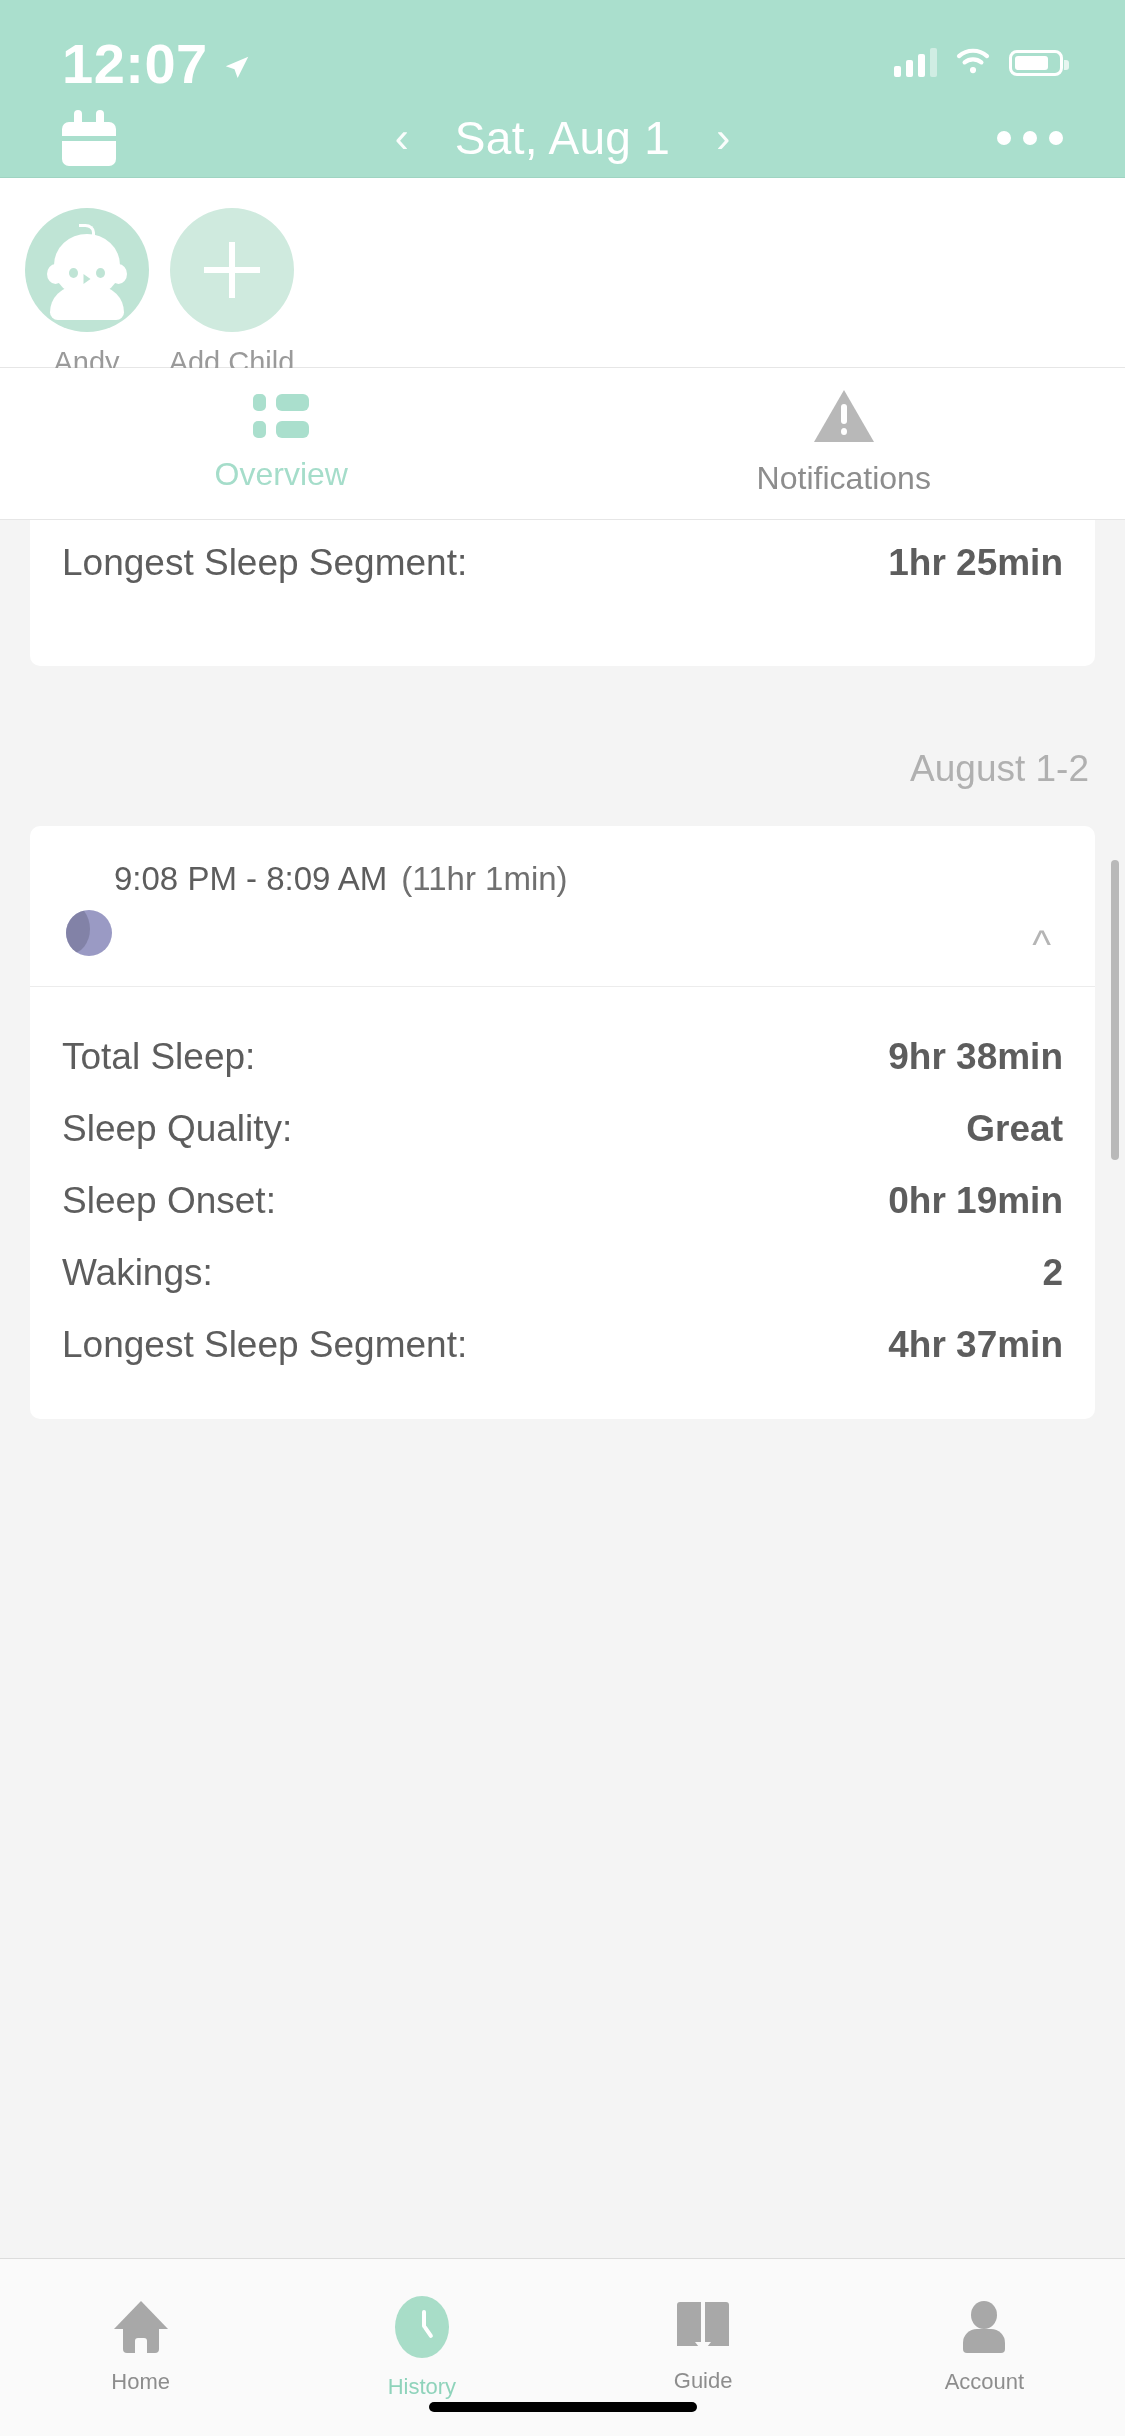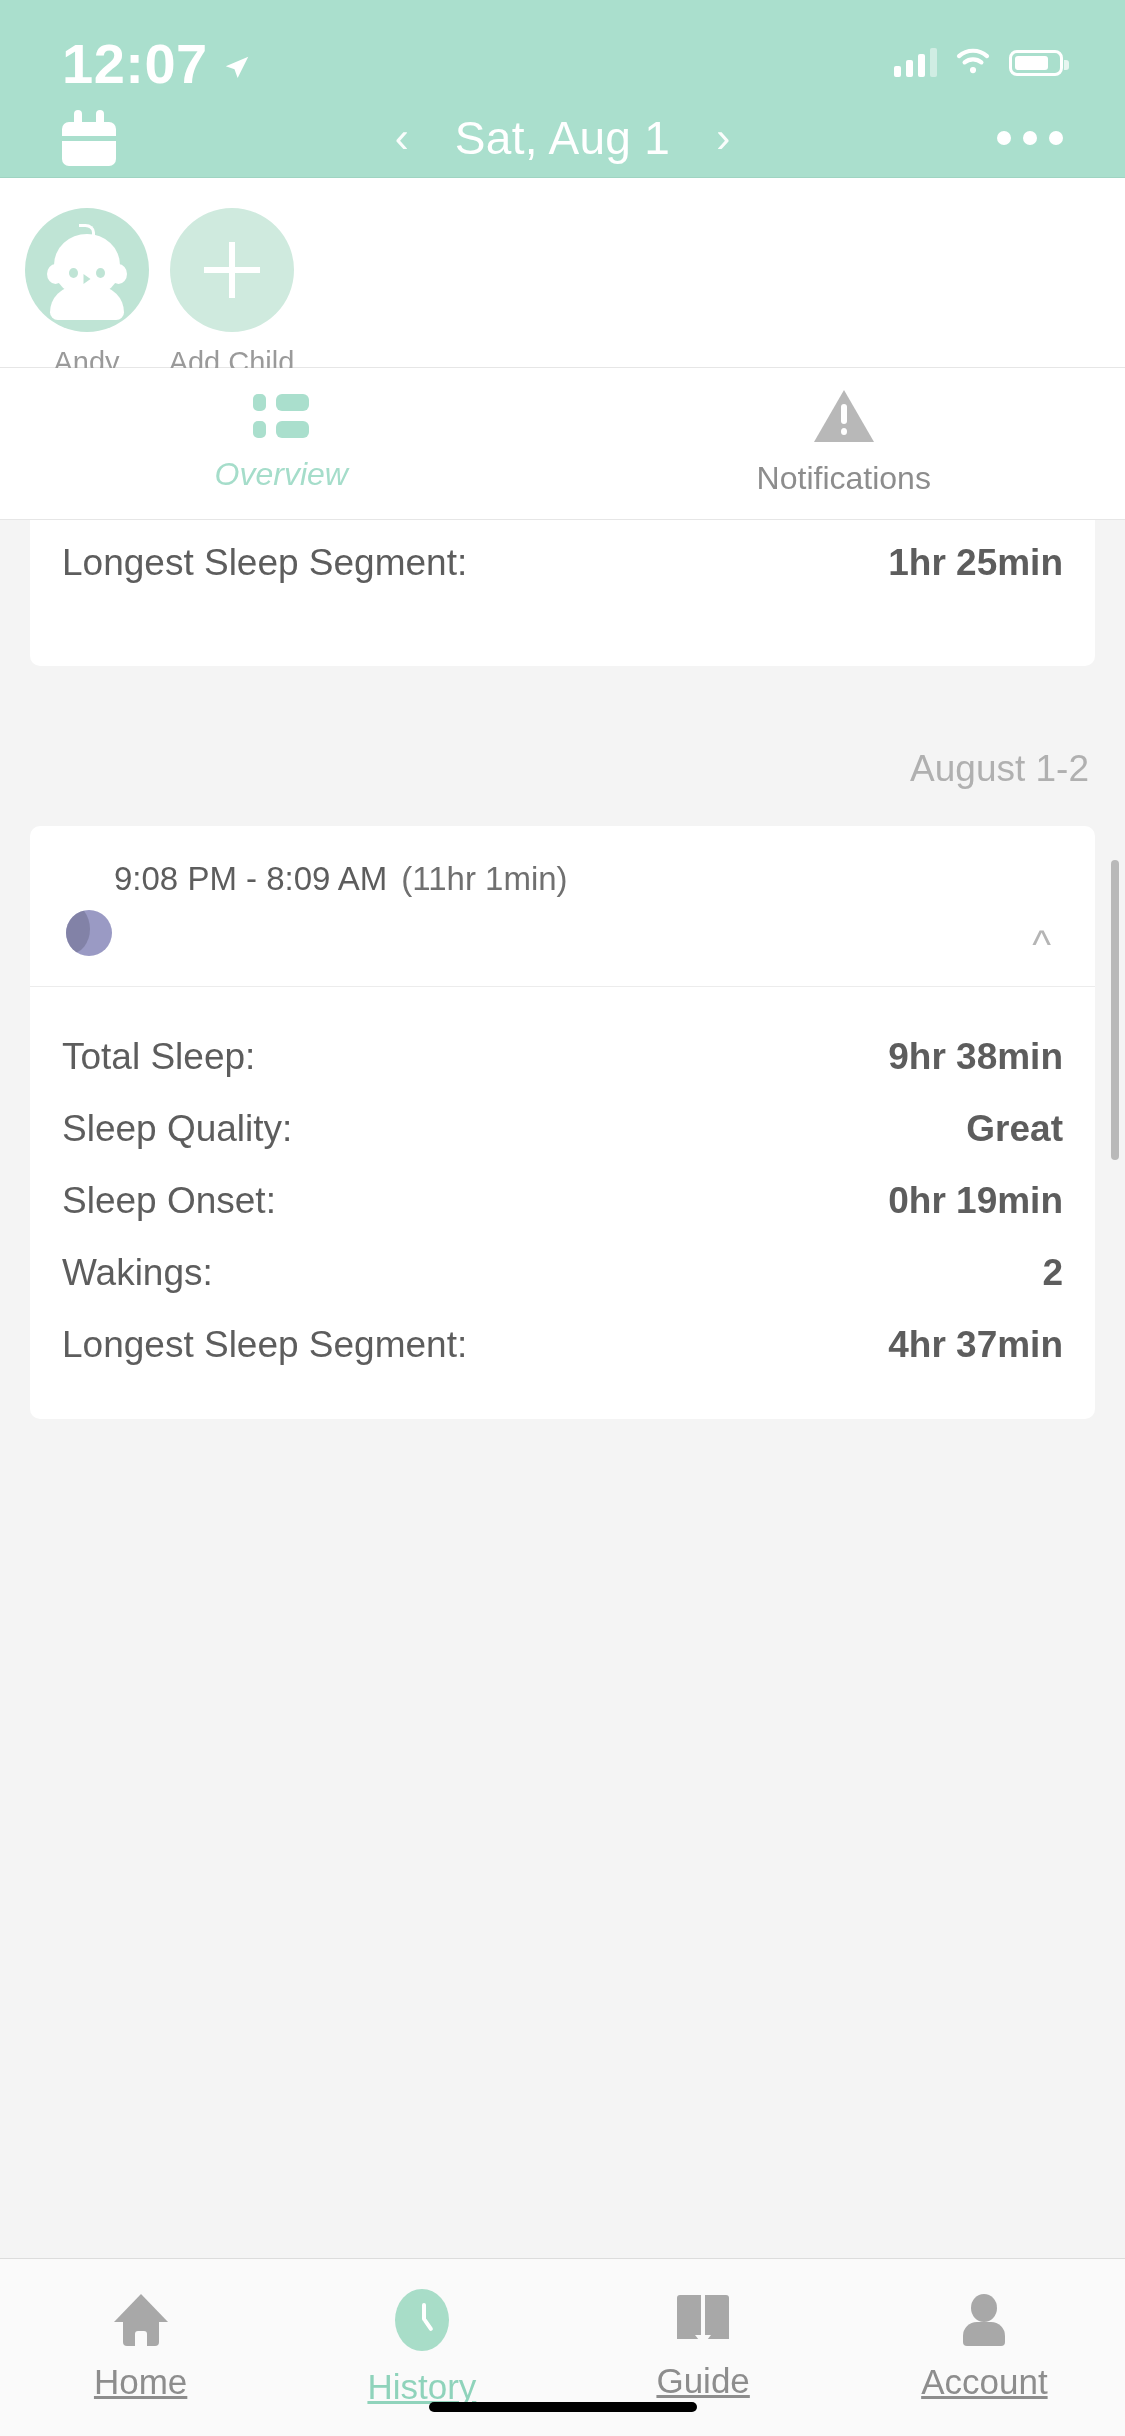--- a/index.html
+++ b/index.html
@@ -88,21 +88,21 @@
   .add-avatar:before, .add-avatar:after { content:""; position:absolute; left:50%; top:50%; background:#ffffff; transform:translate(-50%,-50%); }
   .add-avatar:before { width:56px; height:6px; }
   .add-avatar:after { width:6px; height:56px; }
   .child-name { font-size:29px; color:#9a9a9a; }
   .child-name.active { color:#8fd3bb; }
 
   
   .tabs { background:#ffffff; flex:0 0 auto; height:152px; display:flex; border-bottom:1px solid #e6e6e6; }
   .tab { flex:1; display:flex; flex-direction:column; align-items:center; justify-content:center; gap:18px; }
   .tab-label { font-size:32px; color:#8d8d8d; }
-  .tab.active .tab-label { color:#a5ddca;font-style:italic; }
+  .tab.active .tab-label { color:#a5ddca; }
   .ic-list { width:56px; height:44px; display:flex; flex-direction:column; justify-content:space-between; }
   .ic-list .row { display:flex; align-items:center; gap:10px; }
   .ic-list .dot { width:13px; height:17px; border-radius:5px; background:#aadfcd; }
   .ic-list .bar { width:33px; height:17px; border-radius:6px; background:#aadfcd; }
   .ic-graph { width:48px; height:48px; border-radius:10px; background:#9c9c9c; position:relative; }
   .ic-graph svg { position:absolute; left:8px; top:9px; }
   .ic-warn { width:0; height:0; border-left:30px solid transparent; border-right:30px solid transparent; border-bottom:52px solid #b8b8b8; position:relative; }
   .ic-warn span { position:absolute; left:-3px; top:14px; width:6px; height:20px; background:#ffffff; border-radius:3px; }
   .ic-warn span.d { top:38px; height:7px; border-radius:50%; }
 
@@ -127,21 +127,21 @@
   .moon:after { content:""; position:absolute; left:-16px; top:-6px; width:40px; height:50px; background:#6f6f8f; border-radius:50%; opacity:.55; }
   .sleep-title { font-size:50px; color:#4a4a4a; }
   .collapse-chev { position:absolute; right:44px; top:96px; font-size:40px; color:#b5b5b5; font-weight:300; }
   .sleep-body { padding:34px 0 38px 0; }
 
   .scrollbar { position:absolute; right:6px; top:340px; width:8px; height:300px; background:#b9b9b9; border-radius:4px; }
 
   
   .bottomnav { flex:0 0 auto; height:178px; background:#fafafa; border-top:1px solid #dcdcdc; display:flex; }
   .navitem { flex:1; display:flex; flex-direction:column; align-items:center; justify-content:center; gap:16px; }
-  .nav-label { font-size:35px; color:#8d8d8d;text-decoration:underline; }
+  .nav-label { font-size:22px; color:#8d8d8d; }
   .navitem.active .nav-label { color:#8fd3bb; }
   .ic-home { width:54px; height:52px; position:relative; }
   .ic-home .roof { position:absolute; left:50%; top:0; transform:translateX(-50%); width:0; height:0; border-left:27px solid transparent; border-right:27px solid transparent; border-bottom:28px solid #a8a8a8; }
   .ic-home .base { position:absolute; left:9px; top:24px; width:36px; height:28px; background:#a8a8a8; border-radius:0 0 4px 4px; }
   .ic-home .door { position:absolute; left:50%; bottom:0; transform:translateX(-50%); width:12px; height:15px; background:#fafafa; border-radius:3px 3px 0 0; }
   .ic-clock { width:54px; height:62px; border-radius:50%; background:#a8ddc8; position:relative; }
   .ic-clock:before { content:""; position:absolute; left:50%; top:14px; width:4px; height:18px; background:#ffffff; border-radius:2px; transform-origin:bottom center; }
   .ic-clock:after { content:""; position:absolute; left:50%; top:30px; width:4px; height:14px; background:#ffffff; border-radius:2px; transform:rotate(-35deg); transform-origin:top center; }
   .ic-book { width:54px; height:50px; position:relative; }
   .ic-book .pg { position:absolute; top:0; width:24px; height:44px; background:#a8a8a8; }

